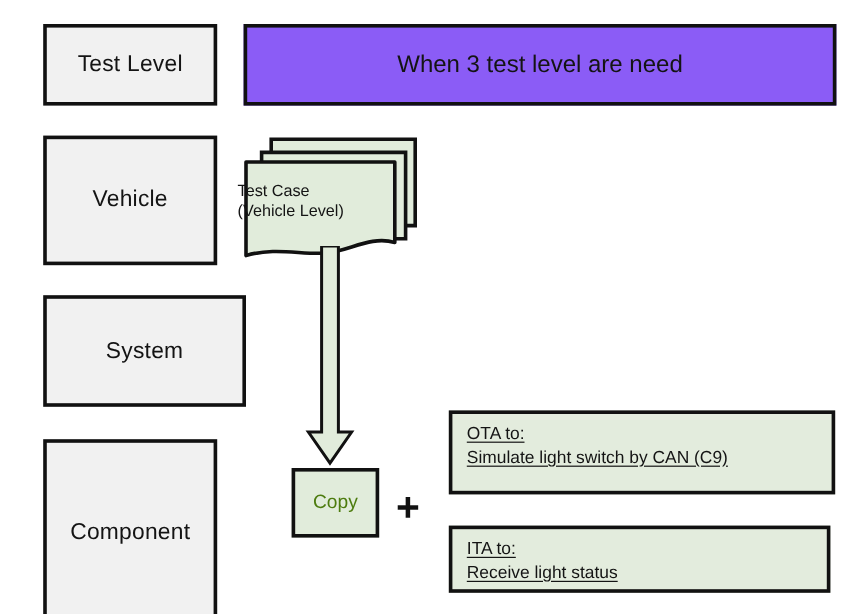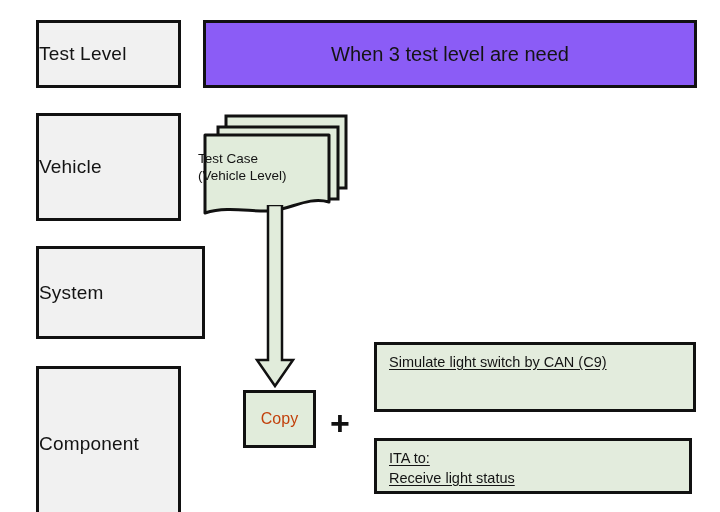--- a/index.html
+++ b/index.html
@@ -11,21 +11,21 @@
     overflow:hidden;
   }
   #canvas{position:relative;width:720px;height:512px;}
 
   
   .level-box{
     position:absolute;
     background:#f1f1f1;
     border:3px solid #111111;
     box-sizing:border-box;
-    display:flex;align-items:center;
+    display:flex;align-items:center;justify-content:center;
     font-size:19px;
     color:#141414;
     letter-spacing:.2px;
   }
   #lvl-testlevel{left:36px;top:20px;width:145px;height:68px;}
   #lvl-vehicle{left:36px;top:113px;width:145px;height:108px;}
   #lvl-system{left:36px;top:246px;width:169px;height:93px;}
   #lvl-component{left:36px;top:366px;width:145px;height:156px;}
 
   
@@ -48,21 +48,21 @@
   }
 
   
   #flow-arrow{position:absolute;left:240px;top:205px;width:70px;height:186px;}
 
   
   #copy-box{
     position:absolute;left:243px;top:390px;width:73px;height:58px;
     background:#e1ecdb;border:3px solid #111111;box-sizing:border-box;
     display:flex;align-items:center;justify-content:center;
-    font-size:16px;color:#c2410c;
+    font-size:16px;color:#4d7c0f;
   }
 
   
   #plus-sign{
     position:absolute;left:326px;top:405px;width:28px;height:36px;
     display:flex;align-items:center;justify-content:center;
     font-size:34px;font-weight:bold;color:#111111;line-height:1;
   }
 
   
@@ -130,20 +130,21 @@
 
   <div id="copy-box">
     <span>Copy</span>
   </div>
 
   <div id="plus-sign">
     <span>+</span>
   </div>
 
   <div class="note-box" id="note-ota">
+    <span class="note-line">OTA to:</span>
     <span class="note-line">Simulate light switch by CAN (C9)</span>
   </div>
 
   <div class="note-box" id="note-ita">
     <span class="note-line">ITA to:</span>
     <span class="note-line">Receive light status</span>
   </div>
 
 </div>
 

